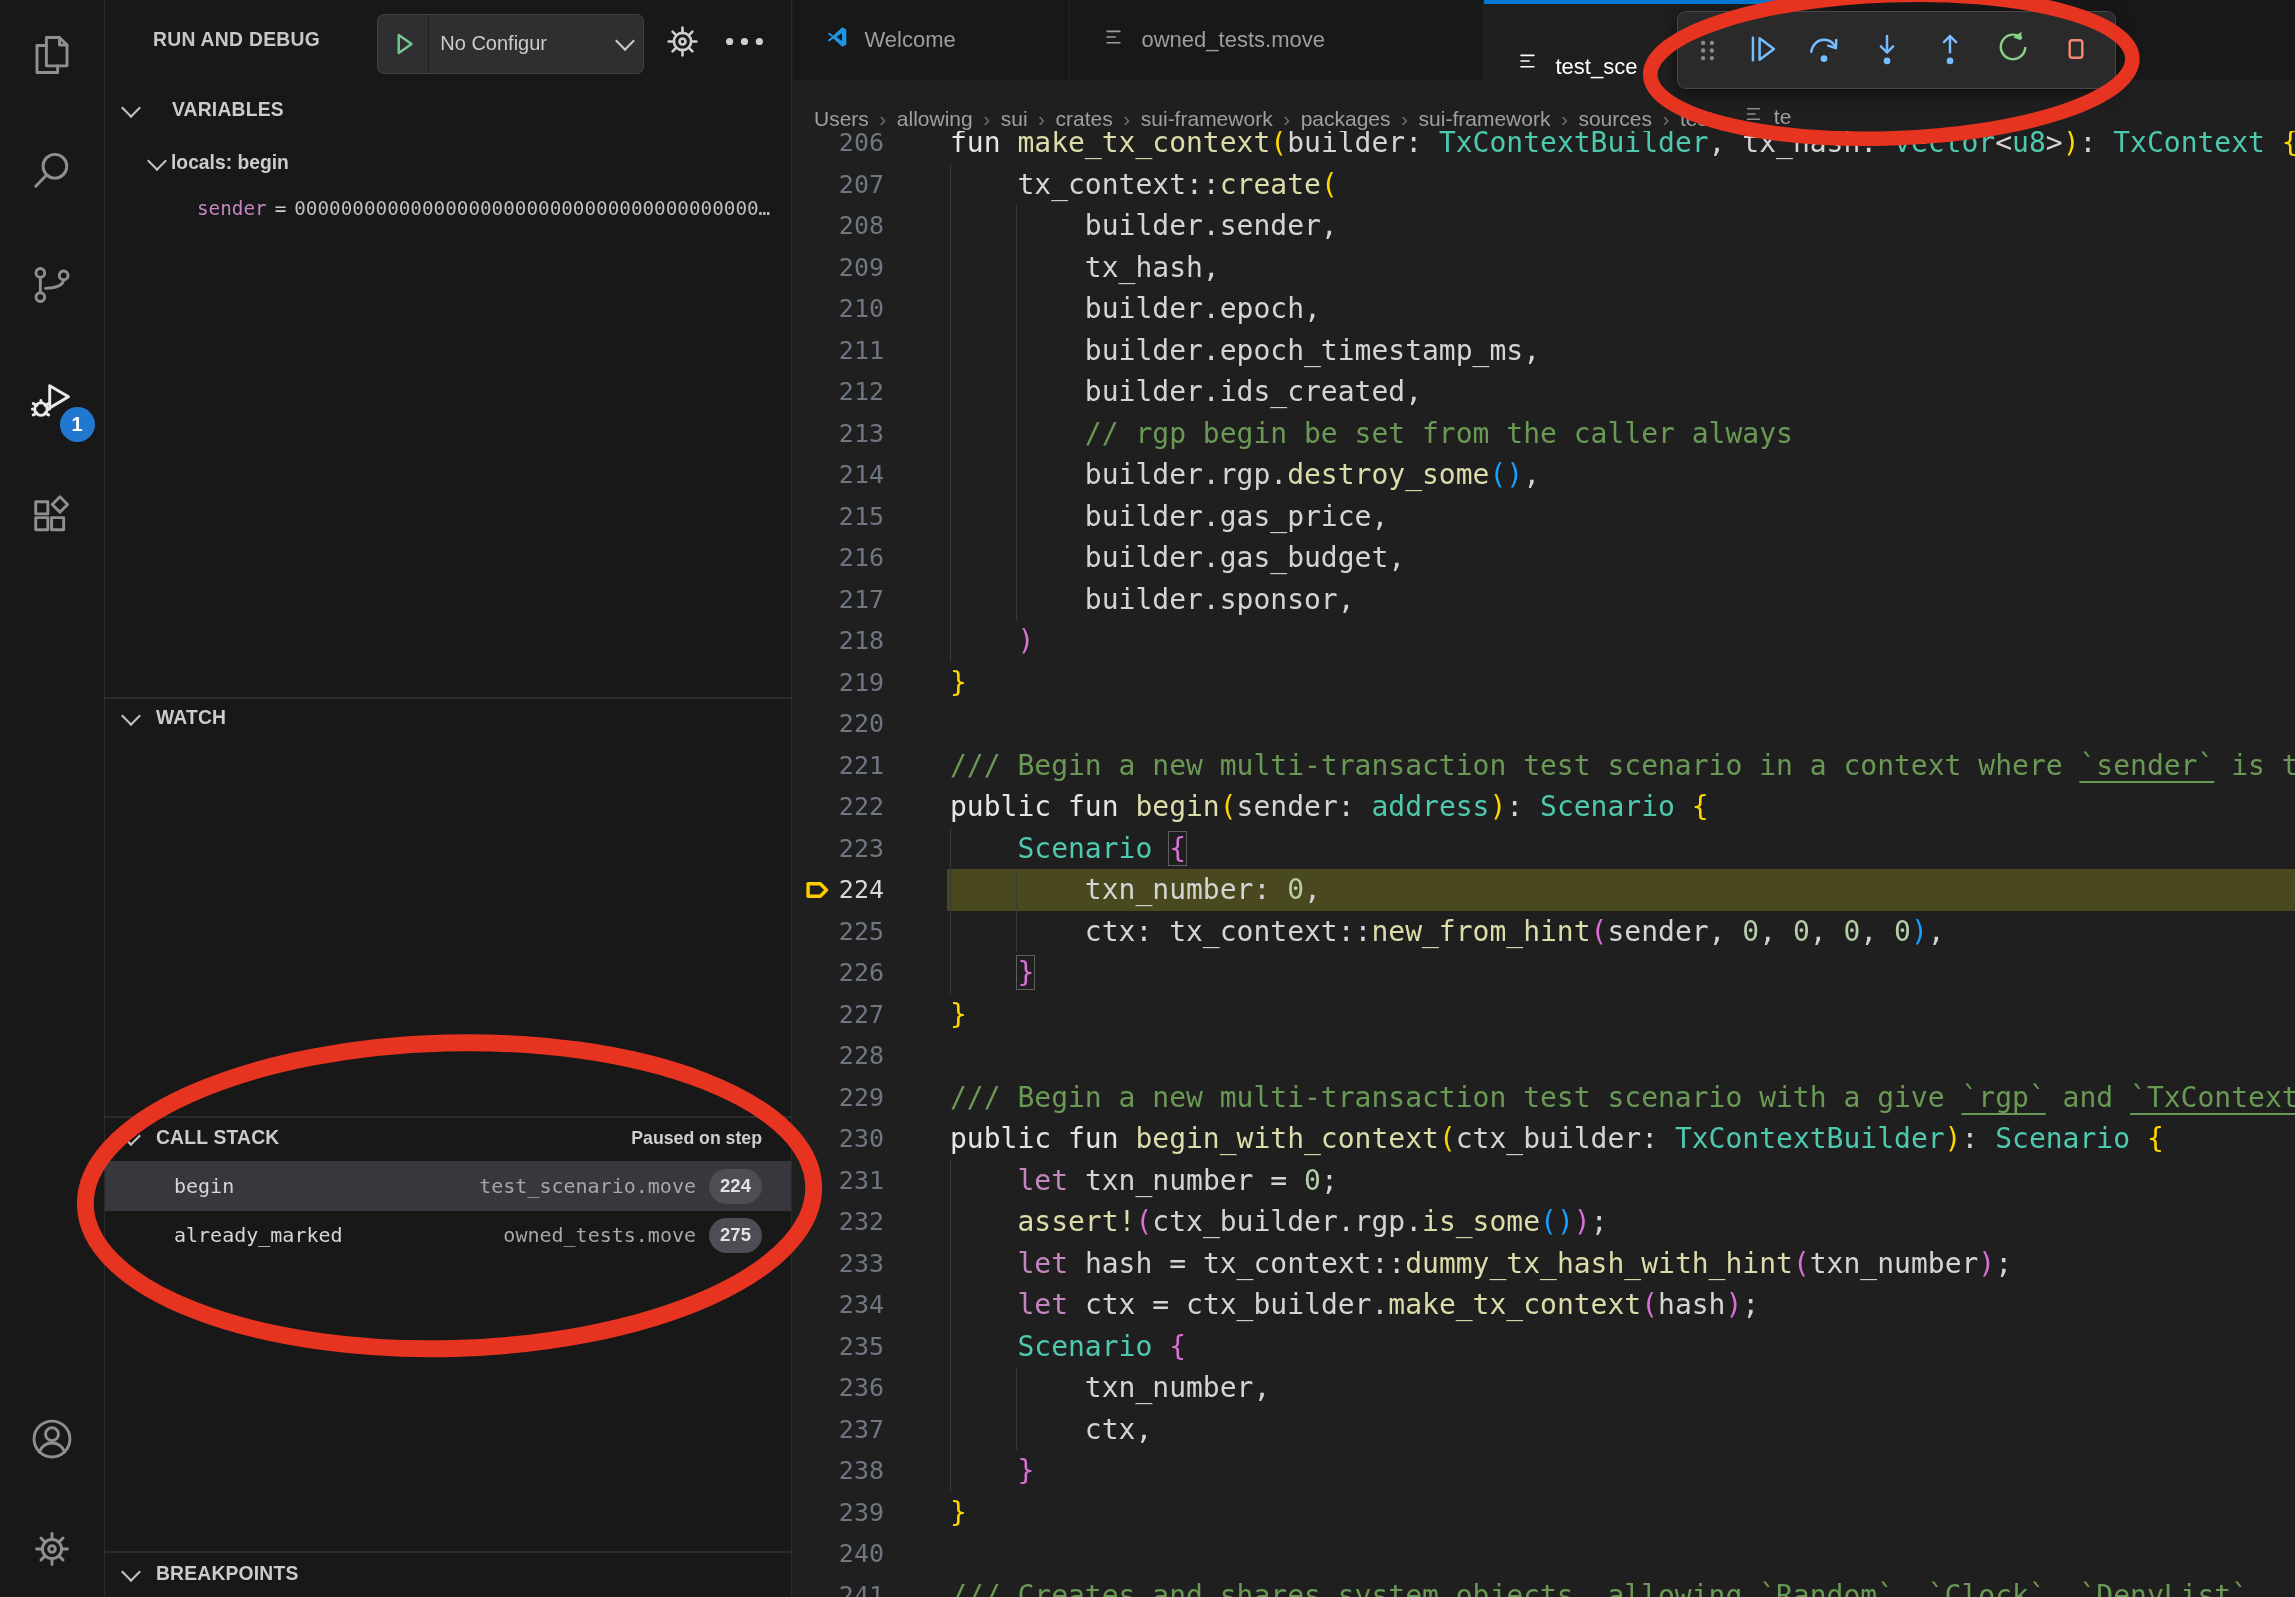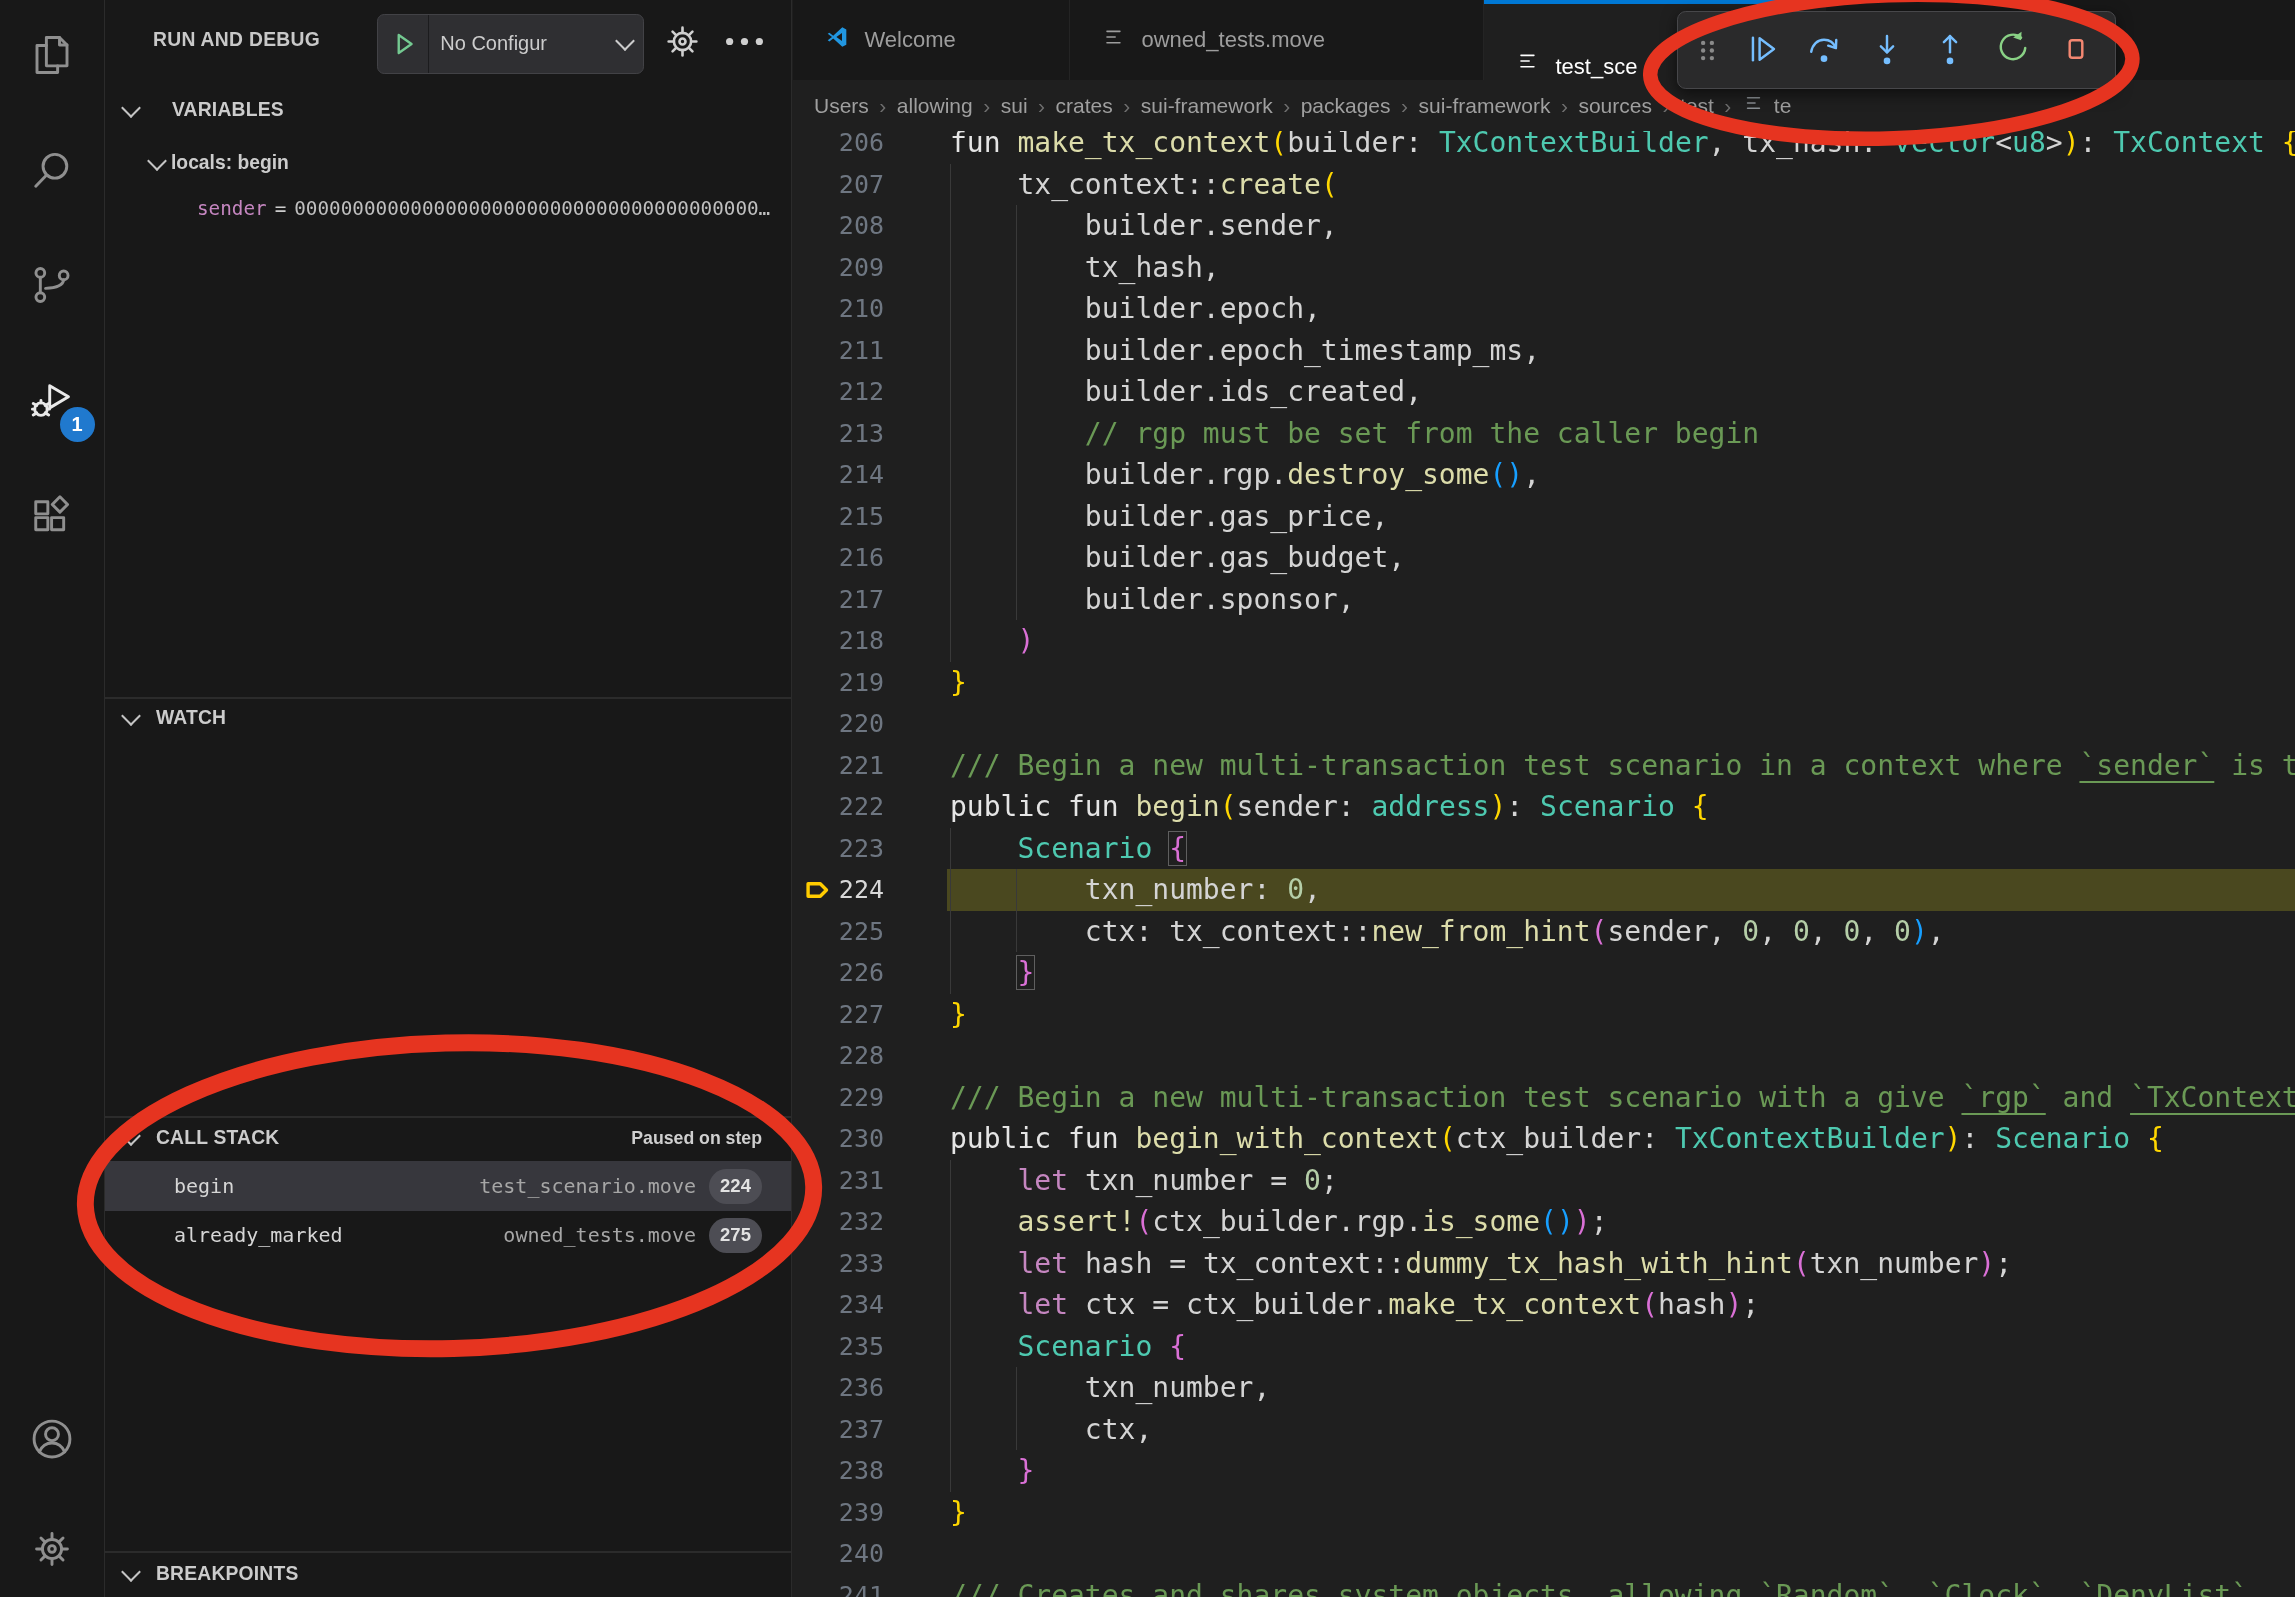--- a/index.html
+++ b/index.html
@@ -64,21 +64,21 @@
   .tab.active::before{content:"";position:absolute;left:0;top:0;right:0;height:4px;background:#0078d4;}
   .tab svg{width:26px;height:26px;flex:0 0 auto;}
   
   #dbg-toolbar{position:absolute;left:884px;top:11.3px;height:76px;background:#2a2a2b;
        border:1.6px solid #47474a;border-radius:8.8px;box-shadow:0 4.8px 14.5px rgba(0,0,0,.55);
        display:flex;align-items:center;padding:0 8px;z-index:30;}
   .dbg-btn{width:63px;height:64px;display:flex;align-items:center;justify-content:center;cursor:pointer;border-radius:6.4px;}
   .dbg-btn svg{width:42px;height:42px;}
   .dbg-grip{width:43px;cursor:grab;}
   
-  #breadcrumb{position:absolute;left:0;top:80px;right:0;height:51px;display:flex;align-items:center;
+  #breadcrumb{position:absolute;left:0;top:80px;right:0;height:51px;display:flex;align-items:flex-end;
        padding-left:21px;background:#1f1f1f;color:#9f9f9f;font-size:21px;white-space:nowrap;overflow:hidden;z-index:5;}
   .crumb{display:flex;align-items:center;gap:8px;cursor:pointer;}
   .crumb-sep{color:#6f6f6f;padding:0 10.5px;font-size:21px;}
   .crumb svg{width:24px;height:24px;}
   
   #code-viewport{position:absolute;left:0;top:131px;right:0;bottom:0;overflow:hidden;background:#1f1f1f;}
   #hl-line{position:absolute;left:154px;right:0;height:42px;background:#4a481f;}
   .guide{position:absolute;width:0;border-left:1.6px solid #393939;}
   .code-line{position:absolute;left:0;right:0;height:42px;}
   .ln{position:absolute;left:0;width:91px;text-align:right;font-family:"DejaVu Sans Mono",monospace;
@@ -353,21 +353,21 @@
         <div class="code-line" style="top: 199px;">
           <span class="ln">211</span>
           <span class="ct"><span class="tok d">        builder.epoch_timestamp_ms,</span></span>
         </div>
         <div class="code-line" style="top: 240px;">
           <span class="ln">212</span>
           <span class="ct"><span class="tok d">        builder.ids_created,</span></span>
         </div>
         <div class="code-line" style="top: 282px;">
           <span class="ln">213</span>
-          <span class="ct"><span class="tok c">        // rgp must be set from the caller begin</span></span>
+          <span class="ct"><span class="tok c">        // rgp begin be set from the caller always</span></span>
         </div>
         <div class="code-line" style="top: 323px;">
           <span class="ln">214</span>
           <span class="ct"><span class="tok d">        builder.rgp.</span><span class="tok f">destroy_some</span><span class="tok b">()</span><span class="tok d">,</span></span>
         </div>
         <div class="code-line" style="top: 365px;">
           <span class="ln">215</span>
           <span class="ct"><span class="tok d">        builder.gas_price,</span></span>
         </div>
         <div class="code-line" style="top: 406px;">

